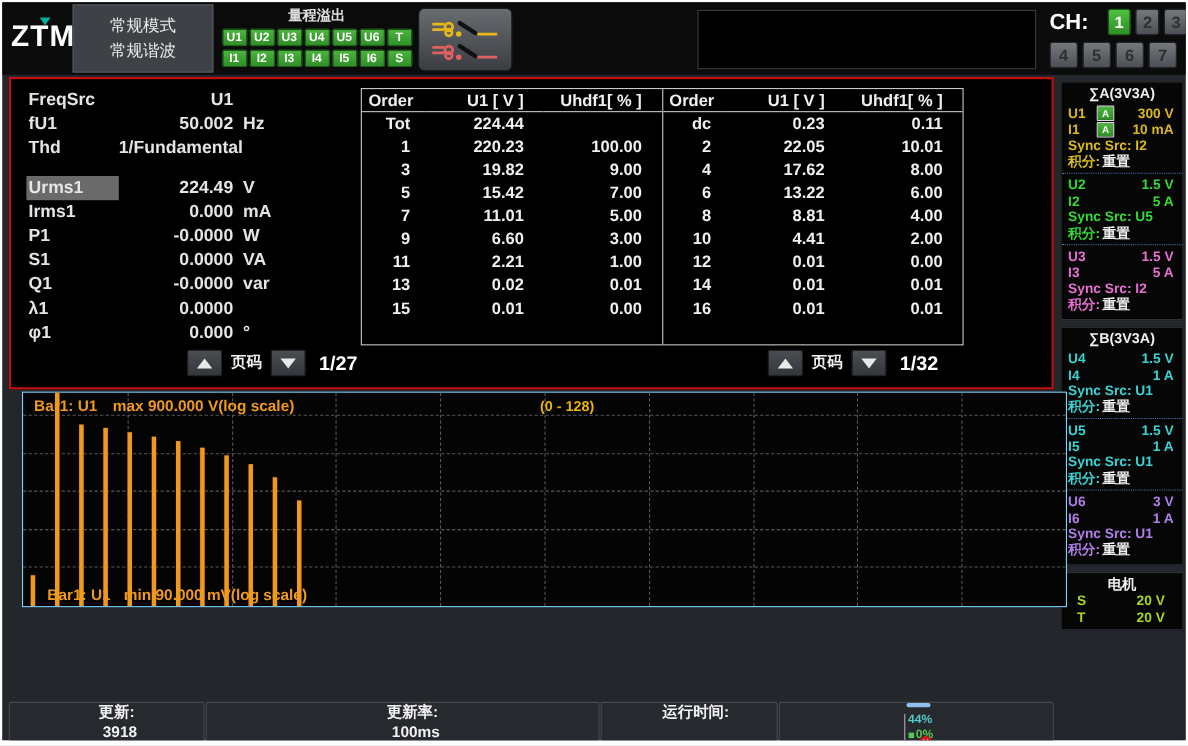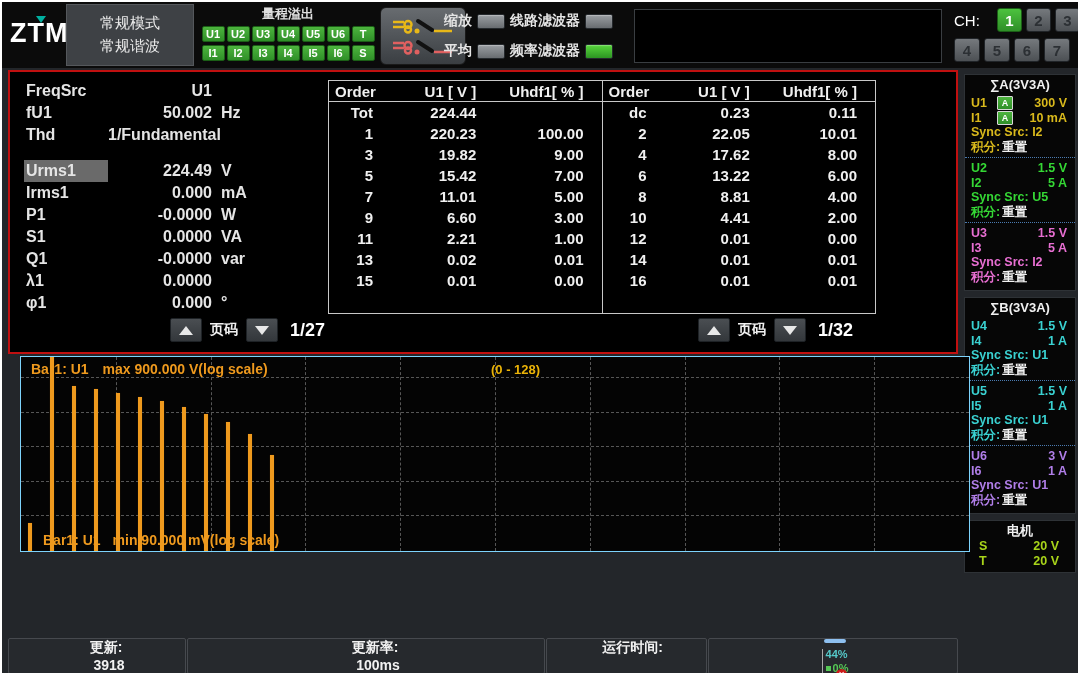--- a/index.html
+++ b/index.html
@@ -18,21 +18,21 @@
   .badge{width:23px;height:16px;background:linear-gradient(#4db43e,#2f8f28);border:1px solid #1b5f16;box-sizing:border-box;color:#fff;font-size:11px;font-weight:bold;display:flex;align-items:center;justify-content:center;border-radius:2px;}
   .wiring-btn{position:absolute;left:378px;top:5px;width:84px;height:56px;border-radius:6px;background:linear-gradient(#686c70,#3a3e42);border:1px solid #1a1a1a;display:flex;align-items:center;justify-content:center;}
   .filters{position:absolute;left:442px;top:8px;width:186px;height:52px;display:flex;flex-direction:column;justify-content:space-between;}
   .frow{display:flex;align-items:center;gap:5px;height:22px;}
   .flabel{color:#e4e4e4;font-size:14px;font-weight:bold;white-space:nowrap;}
   .find{width:26px;height:13px;border-radius:2px;background:linear-gradient(#9a9ea2,#686c70);border:1px solid #24282c;box-shadow:inset 0 1px 1px rgba(255,255,255,.3);cursor:pointer;}
   .find.on{background:linear-gradient(#58d63c,#2c9422);}
   .blackbox{position:absolute;left:632px;top:7px;width:306px;height:52px;background:#000;border:1px solid #3a3e42;}
   .chpanel{position:absolute;left:952px;top:5px;width:126px;height:58px;}
   .chrow{display:flex;gap:4px;align-items:center;height:26px;margin-bottom:4px;}
-  .chlabel{color:#fff;font-size:15px;font-weight:normal;margin-right:13px;}
+  .chlabel{color:#fff;font-size:20px;font-weight:bold;margin-right:13px;}
   .chbtn{width:26px;height:24px;border-radius:3px;background:linear-gradient(#75797d,#4c5054);border:1px solid #202428;color:#2c3034;font-size:15px;font-weight:bold;display:flex;align-items:center;justify-content:center;cursor:pointer;box-sizing:border-box;}
   .chbtn.active{background:linear-gradient(#4cc23e,#2f8f28);color:#fff;border-color:#1b5f16;}
 
   
   .measure{position:absolute;left:6px;top:68px;width:950px;height:284px;background:#000;border:2px solid #c01010;box-sizing:border-box;}
   .leftcol{position:absolute;left:14px;top:8px;width:290px;}
   .mrow{display:grid;grid-template-columns:84px 104px auto;height:22px;line-height:22px;color:#e5e5e5;font-size:16px;font-weight:bold;}
   .mrow .mval{text-align:right;}
   .mrow .munit{padding-left:9px;text-align:left;}
   .mlabel{padding-left:2px;}
@@ -165,34 +165,20 @@
               <circle cx="18" cy="35.5" r="3"></circle>
           <line x1="44" y1="37" x2="62" y2="37"></line>
         </g>
         <g stroke="#111" stroke-width="4" stroke-linecap="round">
               <line x1="28" y1="27" x2="42" y2="36"></line>
             </g>
         <circle cx="27" cy="37" r="2.5" fill="#e06060"></circle>
       </svg>
     </div>
 
-    <div class="filters">
-      <div class="frow" id="frow1">
-            <span class="flabel">缩放</span>
-            <span class="find"></span>
-            <span class="flabel">线路滤波器</span>
-            <span class="find"></span>
-          </div>
-      <div class="frow" id="frow2">
-            <span class="flabel">平均</span>
-            <span class="find"></span>
-            <span class="flabel">频率滤波器</span>
-            <span class="find on"></span>
-          </div>
-    </div>
 
     <div class="blackbox"></div>
 
     <div class="chpanel">
       <div class="chrow" id="chrow1">
         <span class="chlabel">CH:</span>
       <div class="chbtn active">1</div>
             <div class="chbtn">2</div>
             <div class="chbtn">3</div>
           </div>

